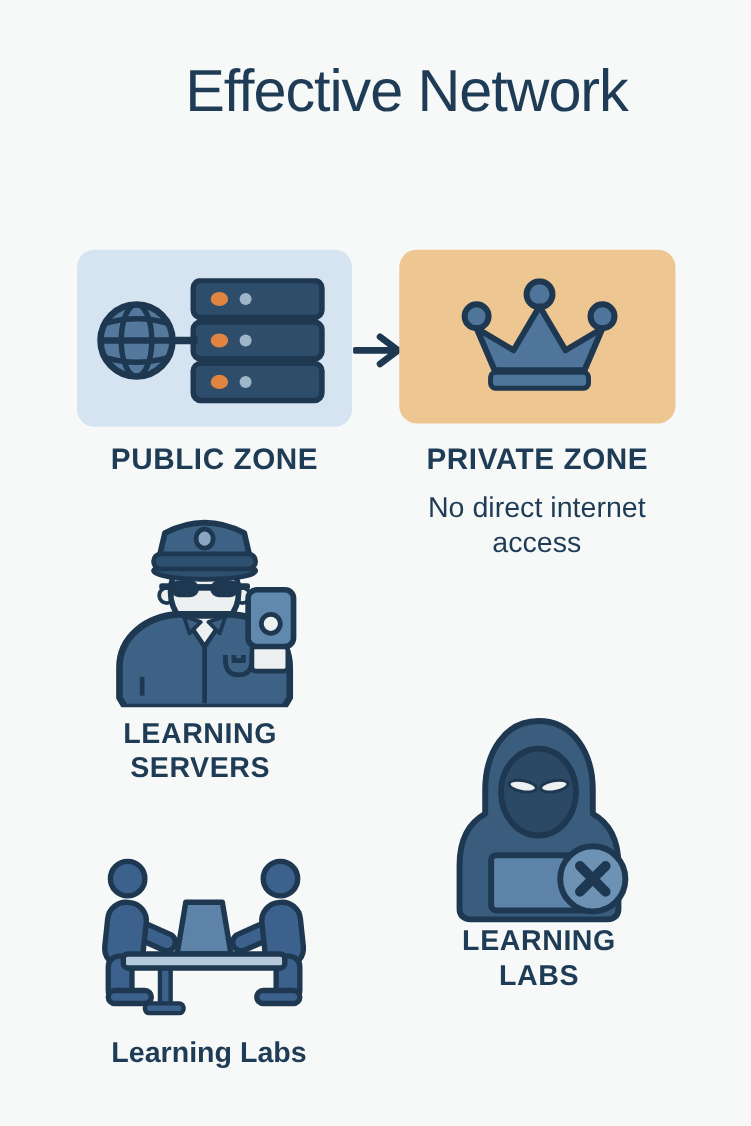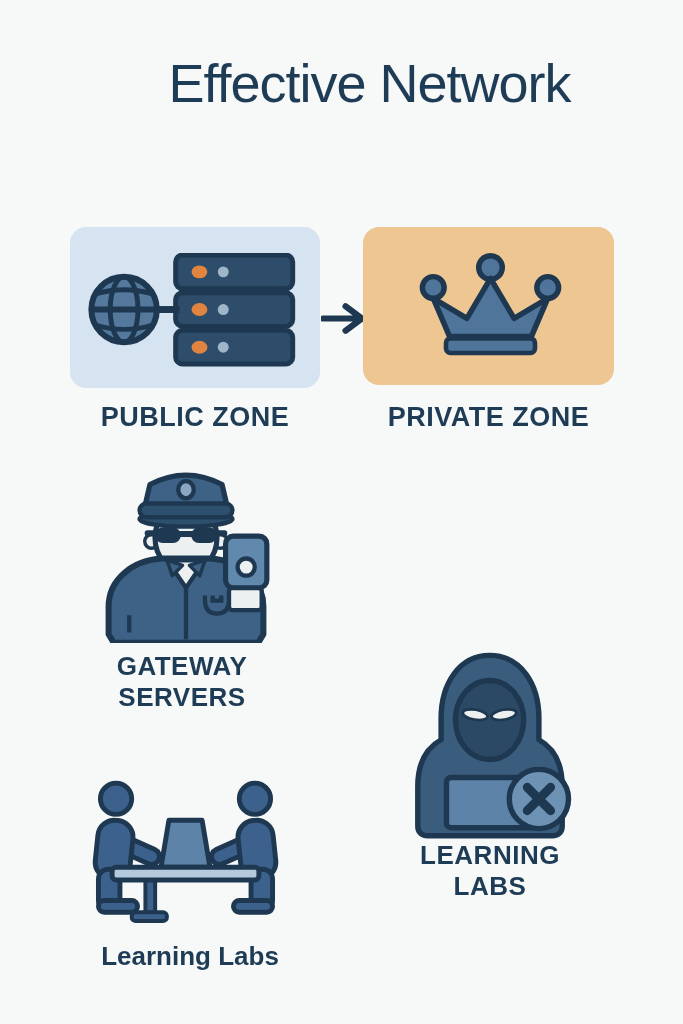--- a/index.html
+++ b/index.html
@@ -88,20 +88,21 @@
         <circle cx="148" cy="38" r="12"></circle>
         <circle cx="85" cy="16" r="13"></circle>
         <path d="M22 50 L40 92 L130 92 L148 50 L111 72 L85 28 L59 72 Z"></path>
         <rect x="36" y="94" width="98" height="16" rx="5" stroke-width="5"></rect>
       </g>
     </svg>
   </div>
 
   <div class="zone-label public">PUBLIC ZONE</div>
   <div class="zone-label private">PRIVATE ZONE</div>
+  <div class="zone-note">No direct internet access</div>
 
   <svg class="fig officer" viewBox="0 0 200 210">
 
     <circle cx="60" cy="92" r="8" fill="var(--face)" stroke="var(--outline)" stroke-width="4"></circle>
     <circle cx="140" cy="92" r="8" fill="var(--face)" stroke="var(--outline)" stroke-width="4"></circle>
 
     <ellipse cx="100" cy="88" rx="36" ry="40" fill="var(--face)" stroke="var(--outline)" stroke-width="6"></ellipse>
 
     <g fill="var(--outline)" stroke="none">
       <rect x="52" y="79" width="16" height="7" rx="3"></rect>
@@ -125,21 +126,21 @@
 
     <path d="M122 155 L122 160 Q122 176 136 176 Q150 176 150 160 L150 155 M131 155 L131 161 L141 161 L141 155" fill="none" stroke="var(--outline)" stroke-width="5"></path>
 
     <line x1="34" y1="178" x2="34" y2="198" stroke="var(--outline)" stroke-width="5"></line>
 
     <rect x="150" y="146" width="38" height="26" rx="4" fill="var(--face)" stroke="var(--outline)" stroke-width="5"></rect>
     <rect x="146" y="86" width="48" height="60" rx="9" fill="var(--radio)" stroke="var(--outline)" stroke-width="6"></rect>
     <circle cx="170" cy="122" r="10" fill="var(--face)" stroke="var(--outline)" stroke-width="5"></circle>
   </svg>
 
-  <div class="caption gateway">GATEWAY SERVERS</div>
+  <div class="caption gateway">LEARNING SERVERS</div>
 
   <svg class="fig hacker" viewBox="0 0 185 215">
     <path d="M92 6 C58 6 38 38 38 76 L38 100 C20 110 12 128 12 152 L12 196 C12 203 16 207 23 207 L162 207 C169 207 173 203 173 196 L173 152 C173 128 165 110 147 100 L147 76 C147 38 127 6 92 6 Z" fill="var(--hood)" stroke="var(--outline)" stroke-width="6" stroke-linejoin="round"></path>
     <ellipse cx="92" cy="78" rx="38" ry="44" fill="var(--mask)" stroke="var(--outline)" stroke-width="6"></ellipse>
     <ellipse cx="76" cy="72" rx="14" ry="5.5" transform="rotate(10 76 72)" fill="var(--face)" stroke="var(--outline)" stroke-width="3"></ellipse>
     <ellipse cx="108" cy="72" rx="14" ry="5.5" transform="rotate(-10 108 72)" fill="var(--face)" stroke="var(--outline)" stroke-width="3"></ellipse>
     <rect x="44" y="142" width="102" height="56" rx="5" fill="var(--laptop)" stroke="var(--outline)" stroke-width="6"></rect>
     <circle cx="147" cy="166" r="33" fill="var(--xbadge)" stroke="var(--outline)" stroke-width="6"></circle>
     <path d="M134 153 L160 179 M160 153 L134 179" stroke="var(--outline)" stroke-width="10" stroke-linecap="round"></path>
   </svg>

